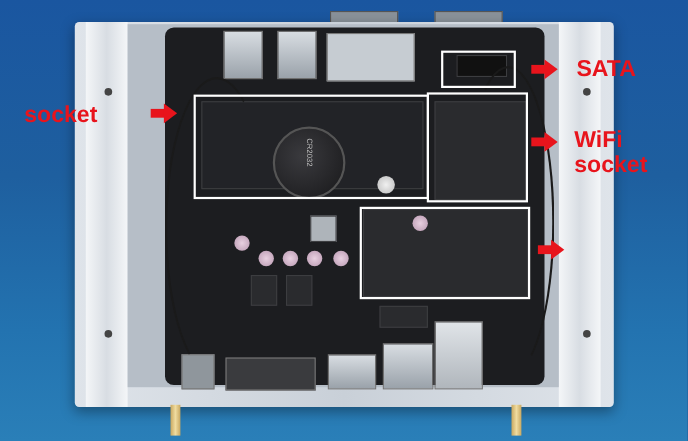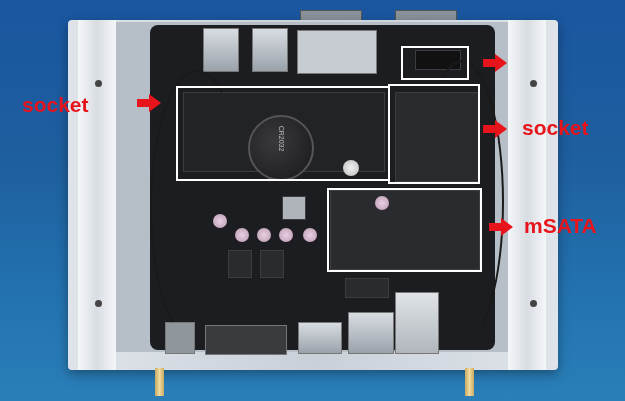--- a/index.html
+++ b/index.html
@@ -87,24 +87,25 @@
   <div class="box" style="left:401px;top:46px;width:68px;height:34px;"></div>
   <div class="box" style="left:388px;top:84px;width:92px;height:100px;"></div>
   <div class="box" style="left:327px;top:188px;width:155px;height:84px;"></div>
 
   <div class="label" style="left:22px;top:94px;">
     <div>socket</div>
   </div>
   <div class="arrow" style="left:137px;top:96px;"></div>
 
   <div class="arrow" style="left:483px;top:56px;"></div>
+  <div class="label" style="left:524px;top:52px;">
+    <div>SATA</div>
+  </div>
 
   <div class="arrow" style="left:483px;top:122px;"></div>
   <div class="label" style="left:522px;top:117px;">
+    <div>WiFi</div>
     <div>socket</div>
   </div>
 
   <div class="arrow" style="left:489px;top:220px;"></div>
-  <div class="label" style="left:524px;top:215px;">
-    <div>mSATA</div>
-  </div>
 
 </div>
 
 </body></html>

